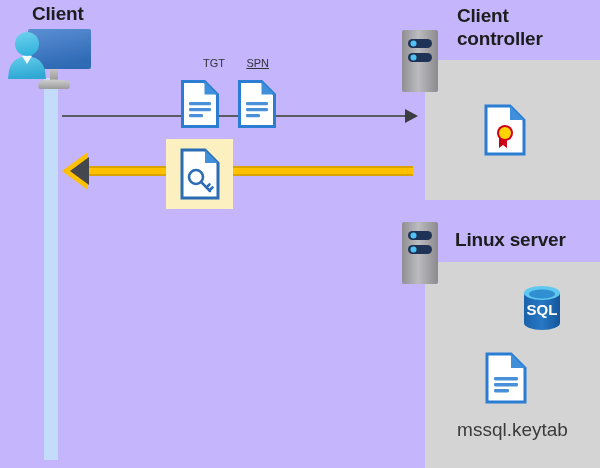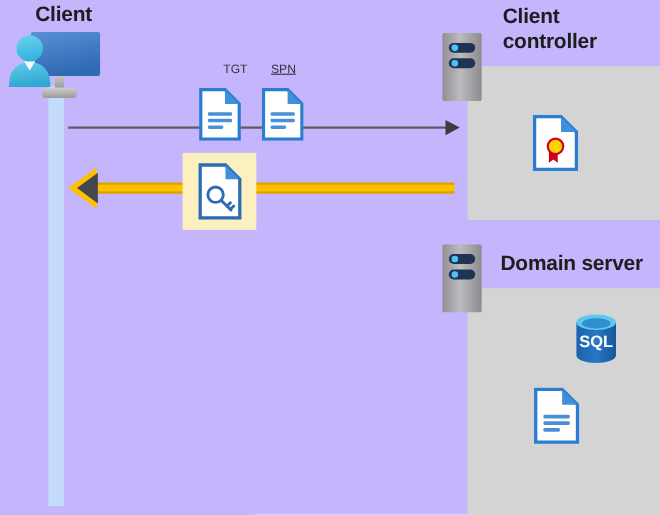--- a/index.html
+++ b/index.html
@@ -159,21 +159,21 @@
 
       <path d="M17 31 l5 8 l5 -8 l-5 -2 z" fill="#ffffff" opacity="0.92"></path>
 
       <circle cx="22" cy="19" r="12" fill="url(#headGrad)"></circle>
     </svg>
   </div>
 
   <div class="abs title" id="client-title">Client</div>
   <div class="abs title" id="dc-title">Client
 controller</div>
-  <div class="abs title" id="linux-title">Domain server</div>
+  <div class="abs title" id="linux-title">Linux server</div>
 
   <div class="abs server-icon" id="dc-server">
     <svg width="36" height="62" viewBox="0 0 36 62" xmlns="http://www.w3.org/2000/svg">
       <defs>
         <linearGradient id="rackGrad" x1="0" y1="0" x2="1" y2="0">
           <stop offset="0" stop-color="#8e8e93"></stop>
           <stop offset="0.45" stop-color="#bcbcc0"></stop>
           <stop offset="1" stop-color="#8a8a8f"></stop>
         </linearGradient>
       </defs>
@@ -278,14 +278,15 @@
       <path d="M2 2 h24 l14 14 v34 h-38 z" fill="#ffffff" stroke="#2b7cd3" stroke-width="3"></path>
       <path d="M26 2 v14 h14 z" fill="#3f8fdb"></path>
       <g fill="#4a90d9">
         <rect x="9" y="25" width="24" height="3.4" rx="1.3"></rect>
         <rect x="9" y="31" width="24" height="3.4" rx="1.3"></rect>
         <rect x="9" y="37" width="15" height="3.4" rx="1.3"></rect>
       </g>
     </svg>
   </div>
 
+  <div class="abs" id="keytab-label">mssql.keytab</div>
 
 </div>
 
 </body></html>

